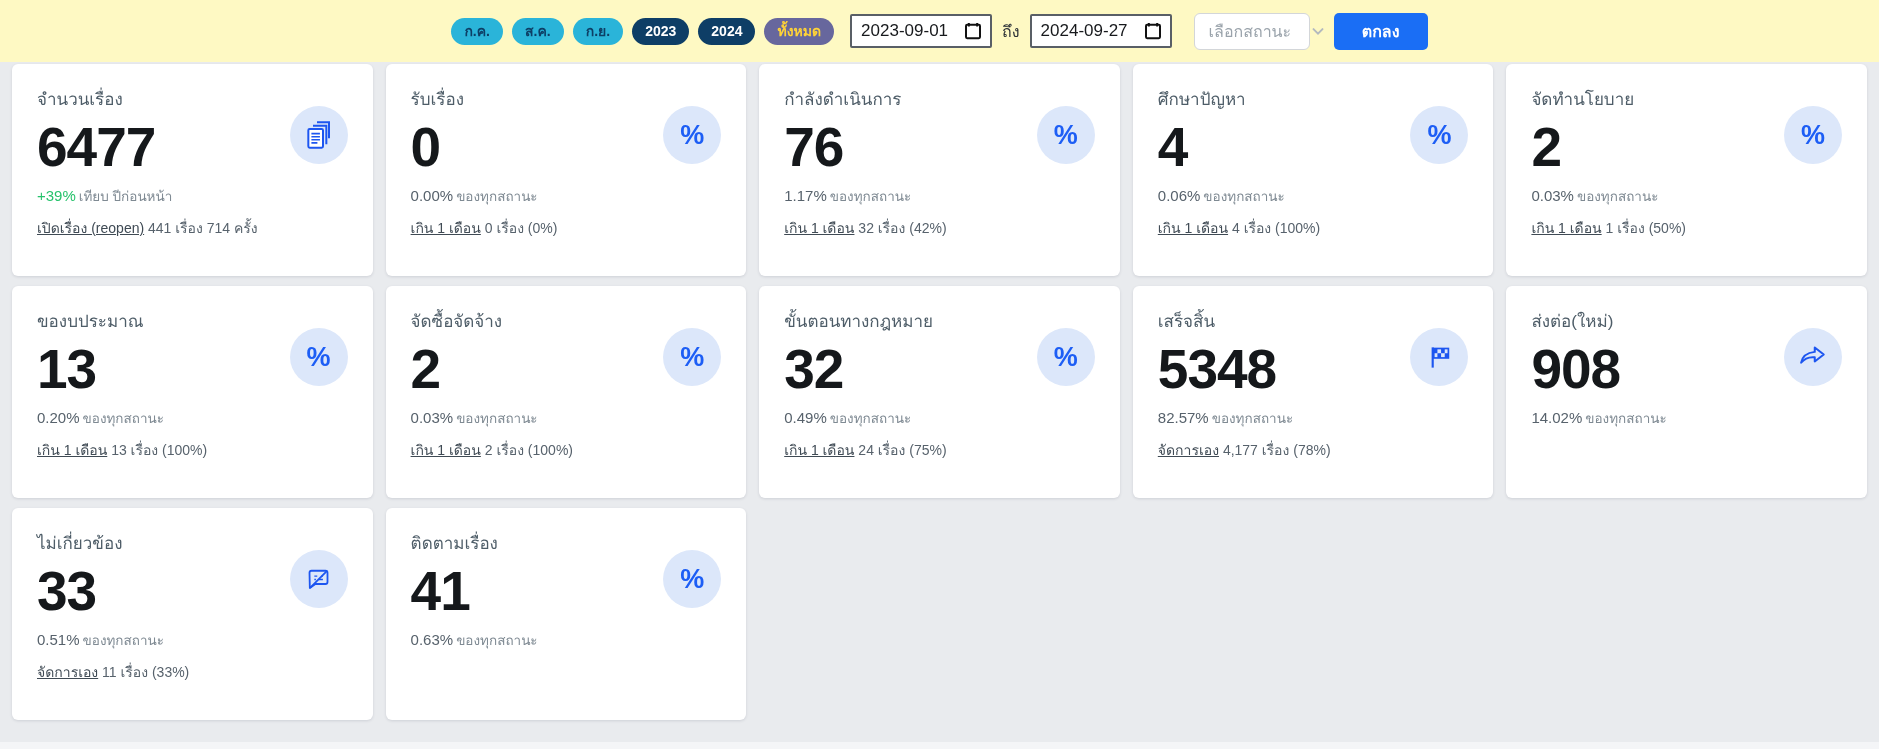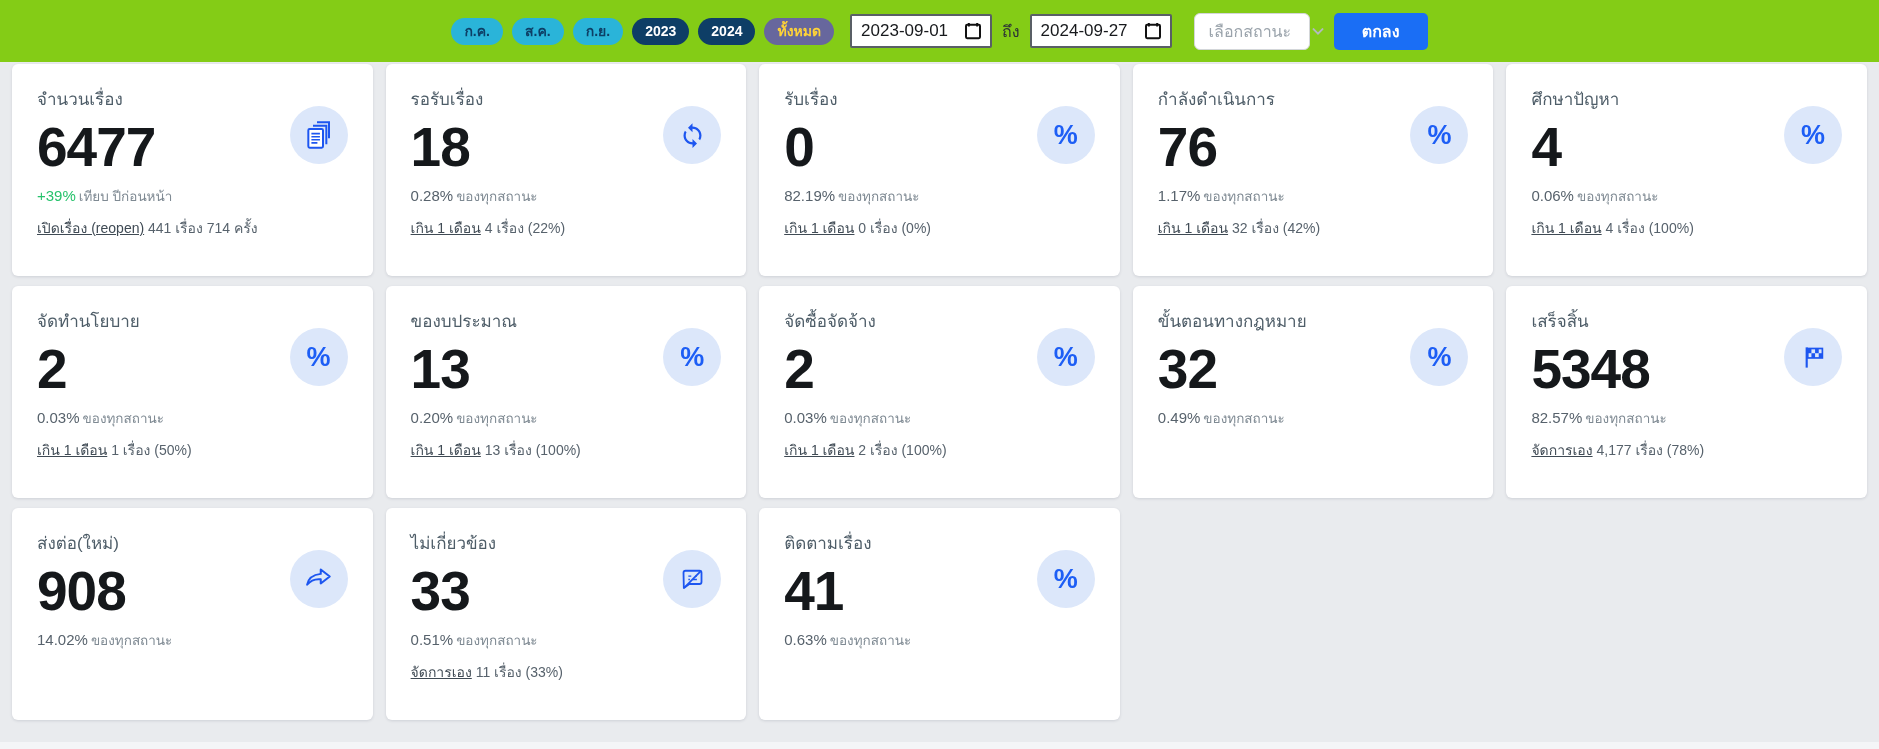--- a/index.html
+++ b/index.html
@@ -5,21 +5,21 @@
   * { box-sizing: border-box; }
   html,body { margin:0; padding:0; }
   body {
     width:1879px; height:749px; overflow:hidden;
     background:#e9ebee;
     font-family:"Liberation Sans","DejaVu Sans",sans-serif;
   }
   
   .topbar {
     height:62px; display:flex; align-items:center; justify-content:center;
-    gap:12px; background:#84cc16;
+    gap:12px; background:#fef9c3;
   }
   .chips { display:flex; gap:9px; align-items:center; margin-right:4px; }
   .chip {
     height:27px; padding:0 13px; border-radius:14px;
     font-size:14px; font-weight:bold; display:flex; align-items:center; cursor:pointer;
   }
   .chip.month { background:#2ab4d9; color:#0d3f66; }
   .chip.year  { background:#0e3e66; color:#ffffff; }
   .chip.all   { background:#67679d; color:#ffd337; }
   .datebox {
@@ -128,39 +128,28 @@
         <path d="M10.5 2.5h9v12"></path>
           <path d="M7.5 5h10v14"></path>
         <rect x="4" y="7.5" width="11" height="14" rx="1" fill="#fff"></rect>
         <path d="M6.3 11h6.4M6.3 13.3h6.4M6.3 15.6h6.4M6.3 17.9h4.5" stroke-width="1.2"></path>
       </svg>
     </div>
     <div class="line1"><span class="positive">+39%</span><span class="suffix">เทียบ ปีก่อนหน้า</span></div>
     <div class="line2"><span class="card-link">เปิดเรื่อง (reopen)</span> <span>441 เรื่อง 714 ครั้ง</span></div>
   </div>
 
-  <div class="card">
-    <div class="card-title">รอรับเรื่อง</div>
-    <div class="card-value">18</div>
-    <div class="icon-circle">
-      <svg width="27" height="27" viewBox="0 0 24 24" fill="#1d56f0">
-        <path d="M12 4V1L8 5l4 4V6c3.31 0 6 2.69 6 6 0 1.01-.25 1.97-.7 2.8l1.46 1.46A7.93 7.93 0 0 0 20 12c0-4.42-3.58-8-8-8zm0 14c-3.31 0-6-2.69-6-6 0-1.01.25-1.97.7-2.8L5.24 7.74A7.93 7.93 0 0 0 4 12c0 4.42 3.58 8 8 8v3l4-4-4-4v3z"></path>
-      </svg>
-    </div>
-    <div class="line1"><span class="pct">0.28%</span><span class="suffix">ของทุกสถานะ</span></div>
-    <div class="line2"><span class="card-link">เกิน 1 เดือน</span> <span>4 เรื่อง (22%)</span></div>
-  </div>
 
   <div class="card">
     <div class="card-title">รับเรื่อง</div>
     <div class="card-value">0</div>
     <div class="icon-circle">
         <span class="pct-glyph">%</span>
       </div>
-    <div class="line1"><span class="pct">82.19%</span><span class="suffix">ของทุกสถานะ</span></div>
+    <div class="line1"><span class="pct">0.00%</span><span class="suffix">ของทุกสถานะ</span></div>
     <div class="line2"><span class="card-link">เกิน 1 เดือน</span> <span>0 เรื่อง (0%)</span></div>
   </div>
 
   <div class="card">
     <div class="card-title">กำลังดำเนินการ</div>
     <div class="card-value">76</div>
     <div class="icon-circle">
         <span class="pct-glyph">%</span>
       </div>
     <div class="line1"><span class="pct">1.17%</span><span class="suffix">ของทุกสถานะ</span></div>
@@ -207,20 +196,21 @@
     <div class="line2"><span class="card-link">เกิน 1 เดือน</span> <span>2 เรื่อง (100%)</span></div>
   </div>
 
   <div class="card">
     <div class="card-title">ขั้นตอนทางกฎหมาย</div>
     <div class="card-value">32</div>
     <div class="icon-circle">
         <span class="pct-glyph">%</span>
       </div>
     <div class="line1"><span class="pct">0.49%</span><span class="suffix">ของทุกสถานะ</span></div>
+    <div class="line2"><span class="card-link">เกิน 1 เดือน</span> <span>24 เรื่อง (75%)</span></div>
   </div>
 
   <div class="card">
     <div class="card-title">เสร็จสิ้น</div>
     <div class="card-value">5348</div>
     <div class="icon-circle">
       <svg width="27" height="27" viewBox="0 0 24 24">
         <rect x="5" y="3" width="1.9" height="18" fill="#1d56f0"></rect>
         <rect x="6.9" y="4" width="13" height="8.4" fill="none" stroke="#1d56f0" stroke-width="1.5"></rect>
         <rect x="6.9" y="4" width="3.25" height="4.2" fill="#1d56f0"></rect>

